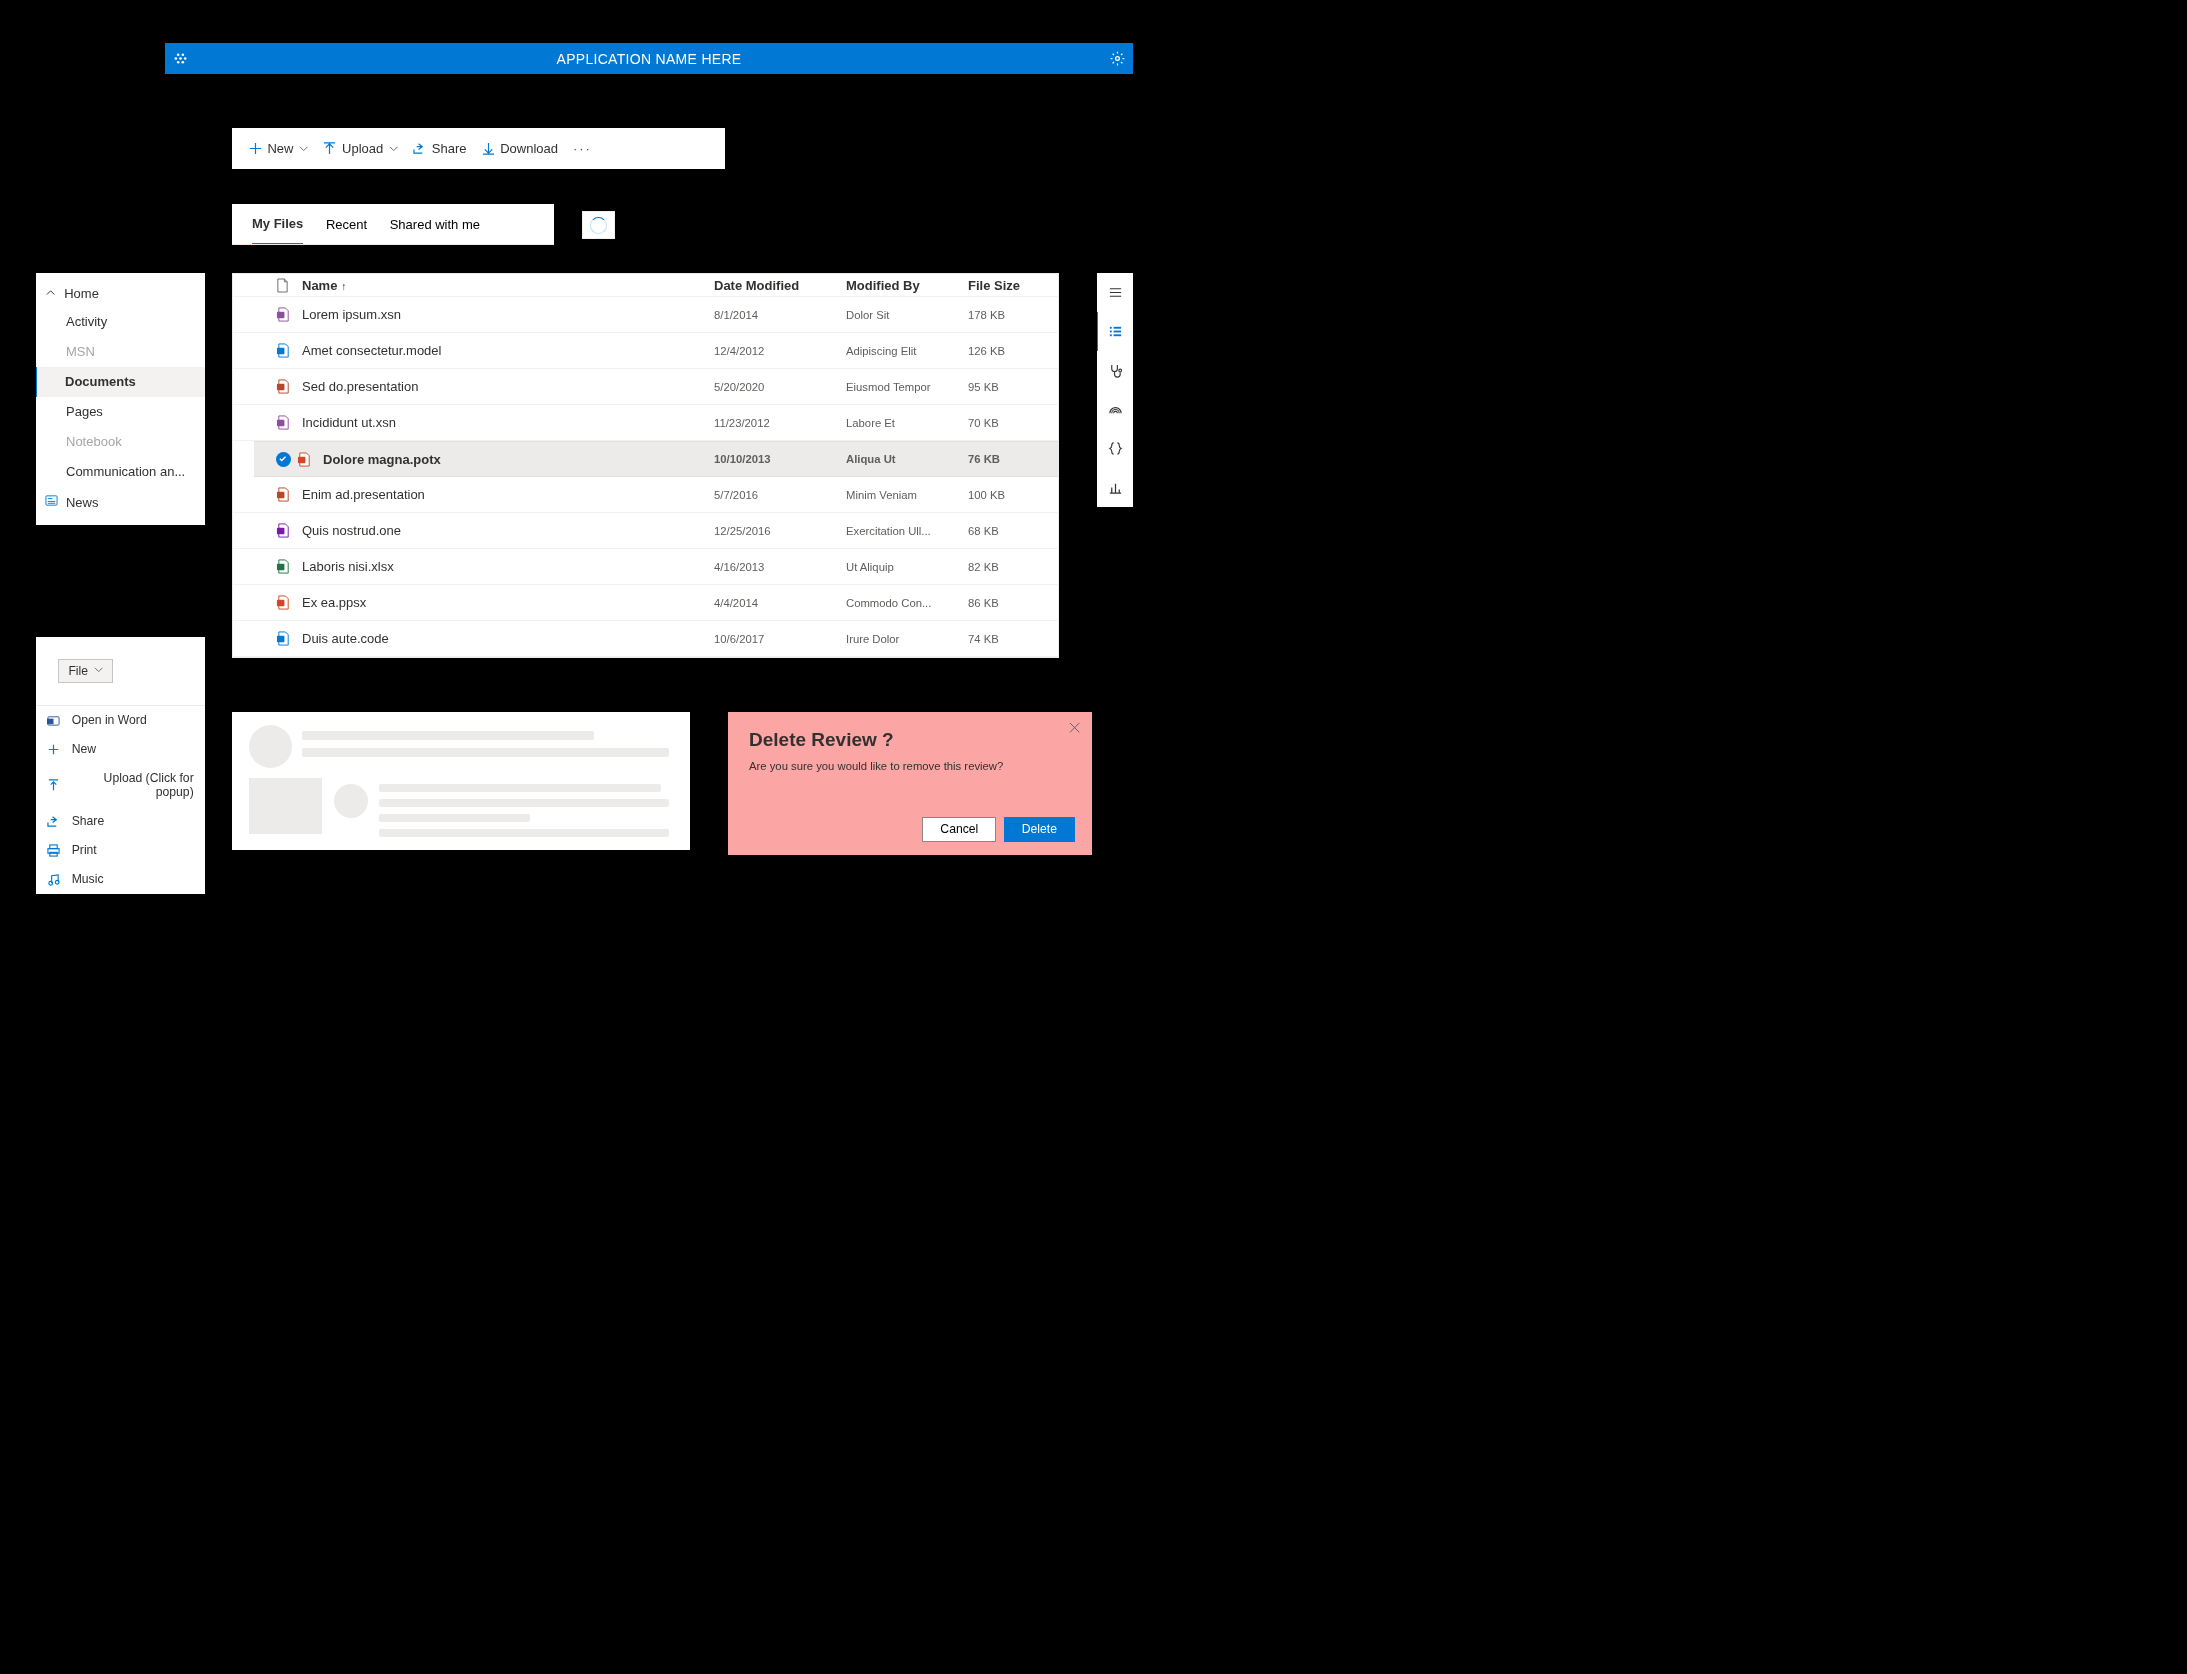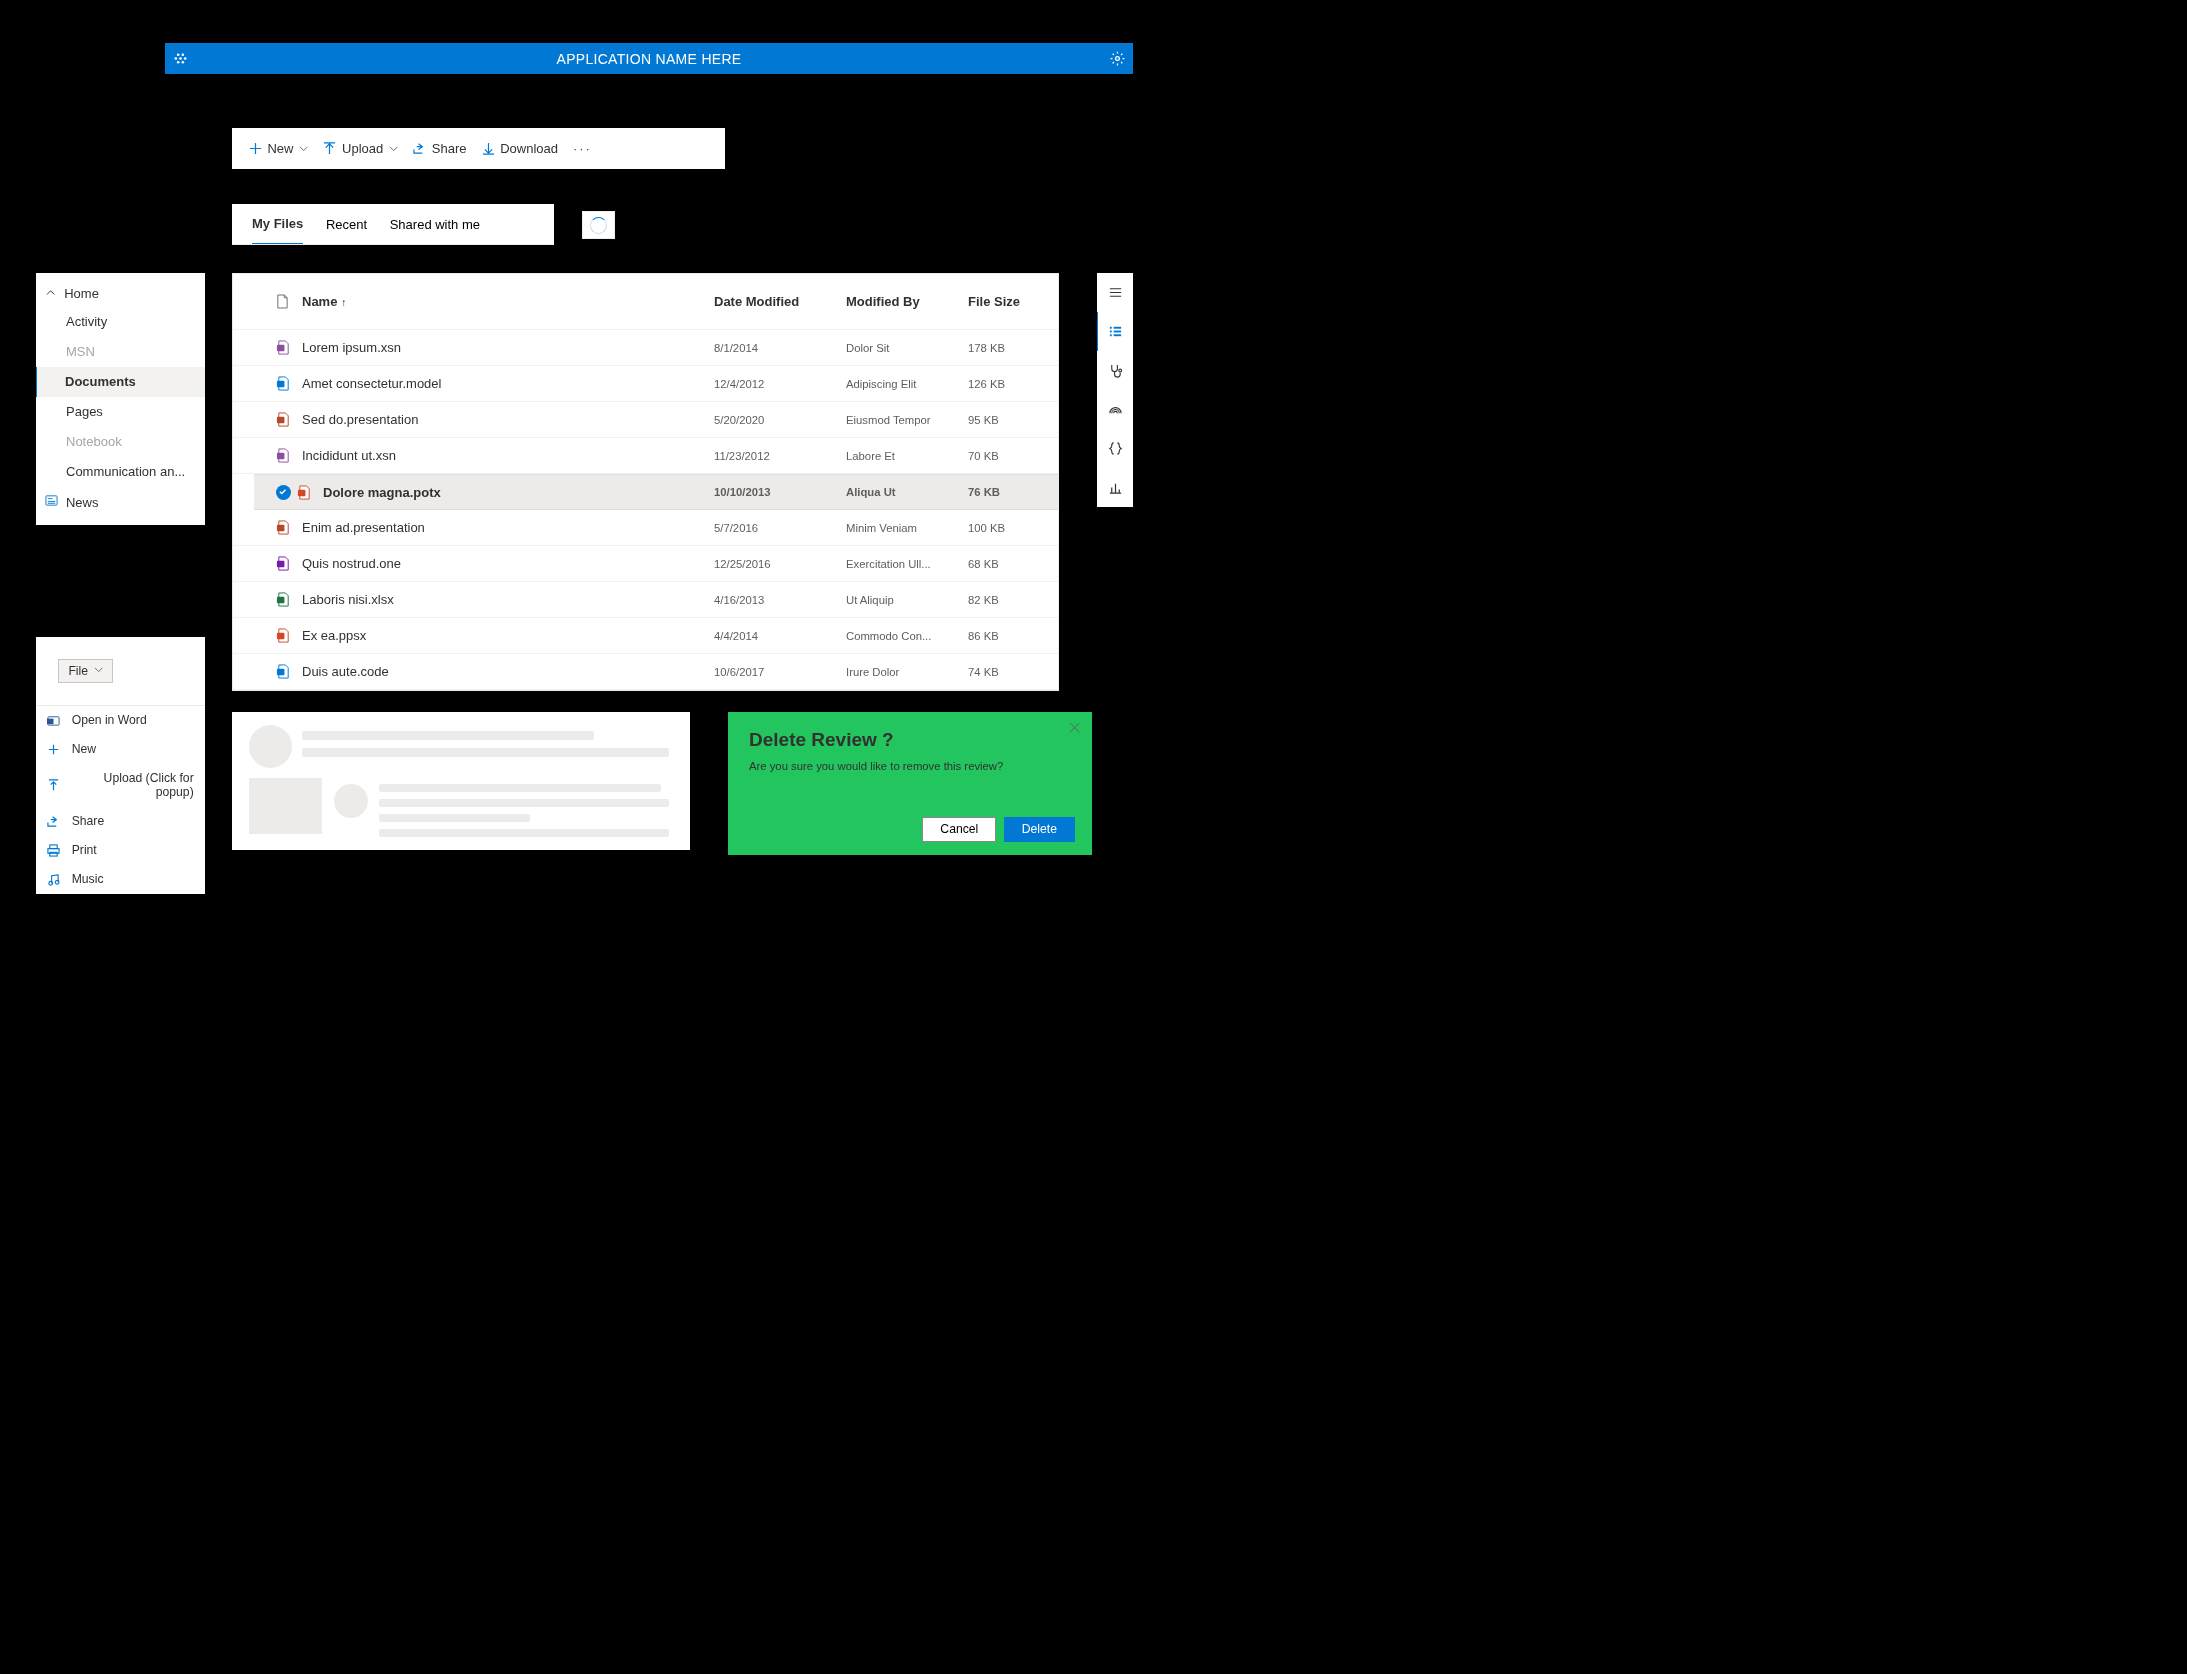--- a/index.html
+++ b/index.html
@@ -32,21 +32,21 @@
   .side-nav { left: 36px; top: 273px; width: 169px; background: #fff; padding: 7.5px 0; }
   .nav-header { display: flex; align-items: center; gap: 7.5px; padding: 5.6px 9.4px; cursor: pointer; }
   .nav-item { display: flex; align-items: center; gap: 7.5px; padding: 7.5px 9.4px 7.5px 30px; cursor: pointer; }
   .nav-item.disabled { color: #a6a6a6; }
   .nav-item.selected { background: #f3f2f1; font-weight: 600; border-left: 1.9px solid #0078d4; padding-left: 28px;}
   .nav-news { display: flex; align-items: center; gap: 7.5px; padding: 7.5px 9.4px; cursor: pointer; }
 
   
   .file-table { left: 232px; top: 273px; width: 827px; background: #fff; border: 0.9px solid #edebe9; }
   .ft-row { display: flex; align-items: center; height: 36px; border-bottom: 0.9px solid #f3f2f1; padding: 0 15px; }
-  .ft-row.header { font-weight: 600; color: #323130; height: 56px; }
+  .ft-row.header { font-weight: 600; color: #323130; height: 23px; }
   .ft-row.selected { background: #edebe9; font-weight: 600; border-bottom-color: #e1dfdd; border-top: 0.9px solid #e1dfdd; margin-left: 21px;}
   .col-check { width: 28px; display: flex; align-items: center; justify-content: center; }
   .col-icon { width: 26px; display: flex; align-items: center; }
   .col-name { flex: 1; }
   .col-date { width: 132px; color: #605e5c; font-size: 11.3px; }
   .col-mod { width: 122px; color: #605e5c; font-size: 11.3px; }
   .col-size { width: 75px; color: #605e5c; font-size: 11.3px; }
   .ft-row.header .col-date, .ft-row.header .col-mod, .ft-row.header .col-size { color: #323130; font-size: 13px; }
   .check-circle { width: 15px; height: 15px; background: #0078d4; border-radius: 50%; display: flex; align-items: center; justify-content: center; }
   .sort-arrow { font-size: 10.4px; margin-left: 3.8px; }
@@ -64,21 +64,21 @@
   .fm-icon { width: 15px; color: #0078d4; display: inline-flex; }
 
   
   .shimmer { left: 232px; top: 712px; width: 458px; height: 138px; background: #fff; padding: 17px; }
   .sh-circle-lg { width: 43px; height: 43px; border-radius: 50%; background: #edebe9; position: absolute; }
   .sh-circle-md { width: 34px; height: 34px; border-radius: 50%; background: #edebe9; position: absolute; }
   .sh-line { background: #edebe9; border-radius: 1.9px; position: absolute; height: 9.4px; }
   .sh-block { background: #edebe9; position: absolute; }
 
   
-  .dialog { left: 728px; top: 712px; width: 364px; height: 143px; background: #22c55e; padding: 17px 21px; }
+  .dialog { left: 728px; top: 712px; width: 364px; height: 143px; background: #fca5a5; padding: 17px 21px; }
   .dialog-close { position: absolute; top: 9.4px; right: 11.3px; cursor: pointer; color: #605e5c; }
   .dialog-title { font-size: 19px; font-weight: 600; margin-bottom: 9.4px; }
   .dialog-body { font-size: 11.3px; color: #323130; margin-bottom: 32px; }
   .dialog-buttons { position: absolute; bottom: 13px; right: 17px; display: flex; gap: 7.5px; }
   .btn { font-size: 12.2px; padding: 4.7px 17px; border: 0.9px solid #8a8886; background: #fff; cursor: pointer; min-width: 68px; }
   .btn.primary { background: #0078d4; border-color: #0078d4; color: #fff; }
 
   .fi { width: 15px; height: 15px; display:inline-block; }
 </style>
 </head>

